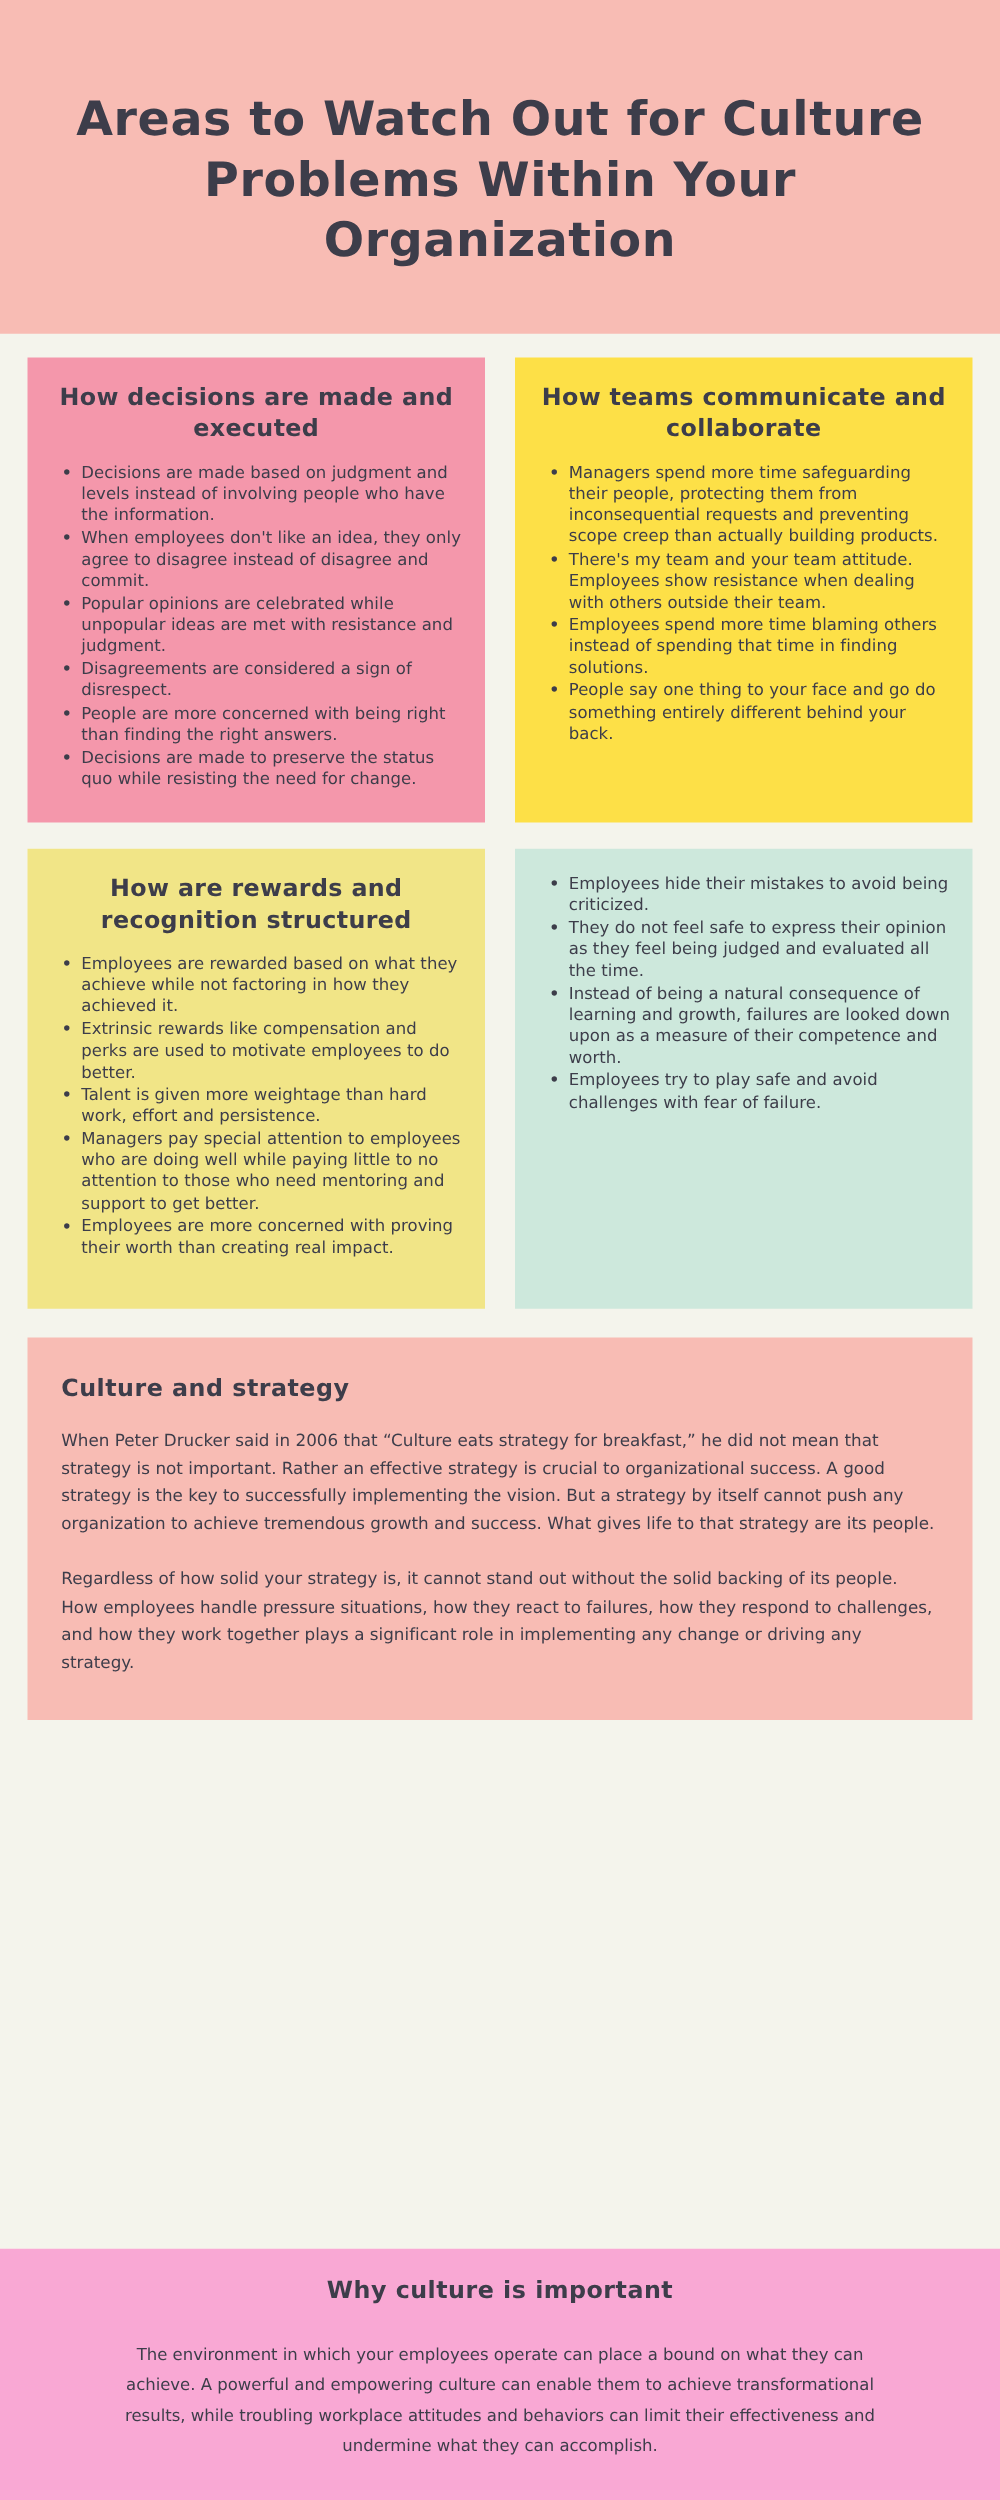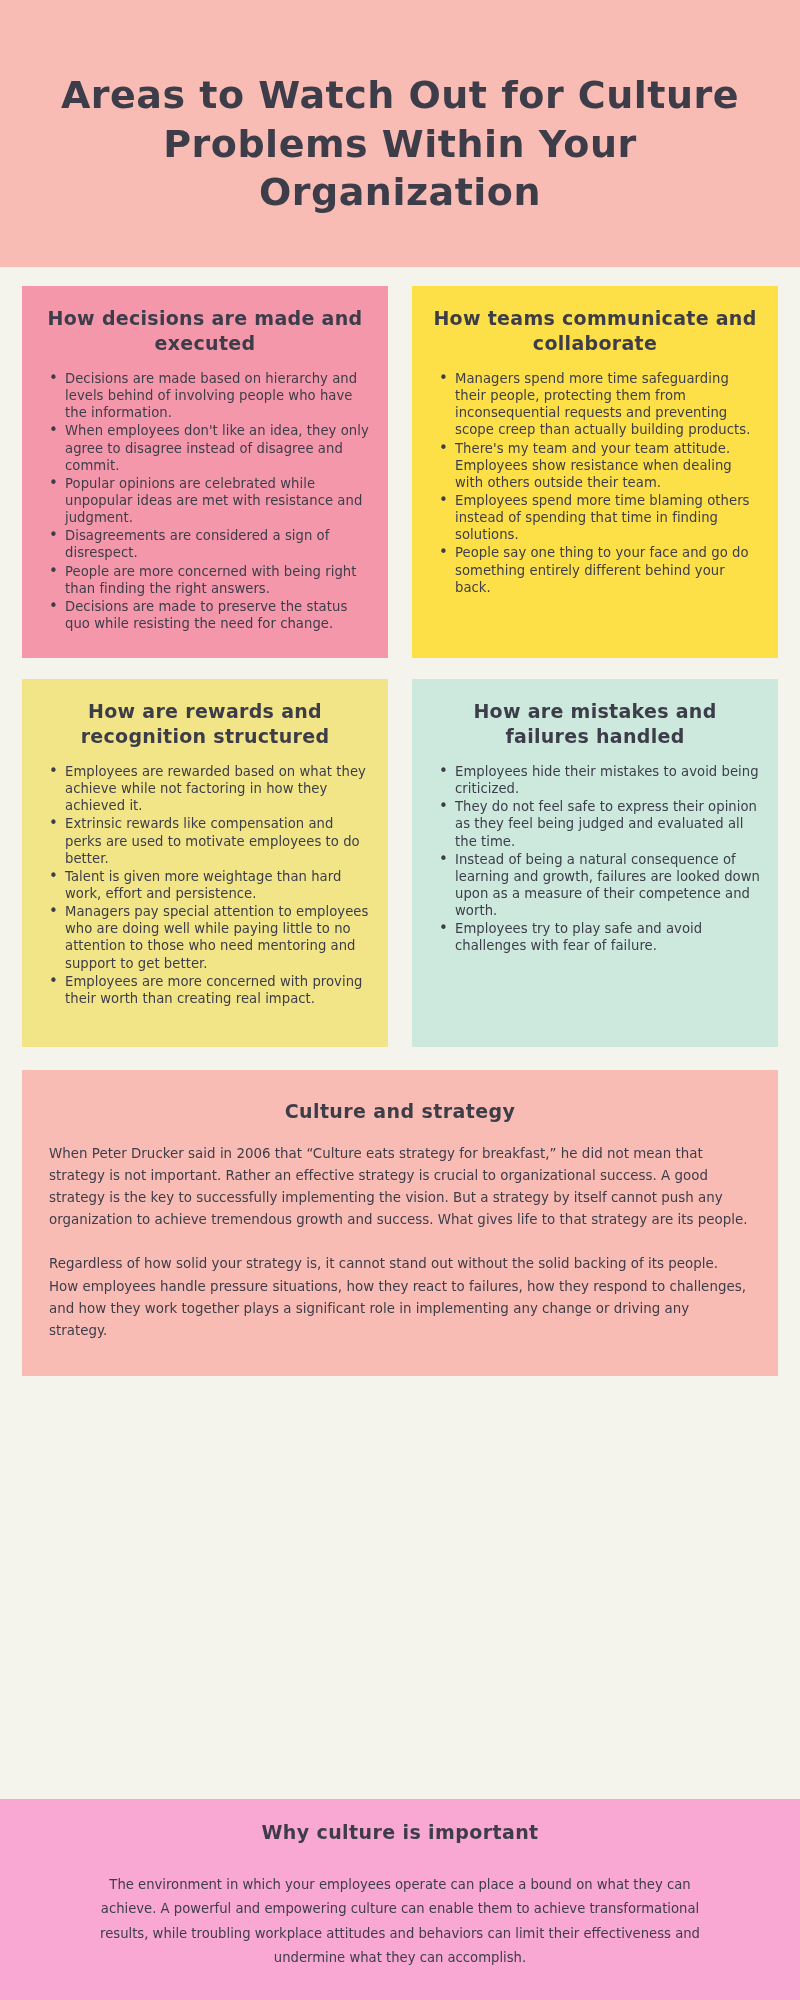--- a/index.html
+++ b/index.html
@@ -107,21 +107,21 @@
   .strategy-panel {
     margin: 23px 22px 0 22px;
     width: 756px;
     background: #f8bcb4;
     padding: 30px 27px 34px 27px;
   }
 
   .strategy-title {
     font-size: 19px;
     font-weight: bold;
-    text-align: center;
+    text-align: left;
     letter-spacing: 0.4px;
     color: #3d3d4a;
     margin-bottom: 21px;
   }
 
   .strategy-para {
     font-size: 13.4px;
     line-height: 1.65;
     color: #3d3d4a;
     letter-spacing: 0.02px;
@@ -171,21 +171,21 @@
 
   <div class="header-band">
     <h1 class="header-title">Areas to Watch Out for Culture Problems Within Your Organization</h1>
   </div>
 
   <div class="cards-grid">
 
     <div class="card card-pink">
       <div class="card-title">How decisions are made and executed</div>
       <ul>
-        <li>Decisions are made based on hierarchy and levels behind of involving people who have the information.</li>
+        <li>Decisions are made based on judgment and levels instead of involving people who have the information.</li>
         <li>When employees don't like an idea, they only agree to disagree instead of disagree and commit.</li>
         <li>Popular opinions are celebrated while unpopular ideas are met with resistance and judgment.</li>
         <li>Disagreements are considered a sign of disrespect.</li>
         <li>People are more concerned with being right than finding the right answers.</li>
         <li>Decisions are made to preserve the status quo while resisting the need for change.</li>
       </ul>
     </div>
 
     <div class="card card-blue">
       <div class="card-title">How teams communicate and collaborate</div>
@@ -202,21 +202,20 @@
       <ul>
         <li>Employees are rewarded based on what they achieve while not factoring in how they achieved it.</li>
         <li>Extrinsic rewards like compensation and perks are used to motivate employees to do better.</li>
         <li>Talent is given more weightage than hard work, effort and persistence.</li>
         <li>Managers pay special attention to employees who are doing well while paying little to no attention to those who need mentoring and support to get better.</li>
         <li>Employees are more concerned with proving their worth than creating real impact.</li>
       </ul>
     </div>
 
     <div class="card card-mint">
-      <div class="card-title">How are mistakes and failures handled</div>
       <ul>
         <li>Employees hide their mistakes to avoid being criticized.</li>
         <li>They do not feel safe to express their opinion as they feel being judged and evaluated all the time.</li>
         <li>Instead of being a natural consequence of learning and growth, failures are looked down upon as a measure of their competence and worth.</li>
         <li>Employees try to play safe and avoid challenges with fear of failure.</li>
       </ul>
     </div>
 
   </div>
 

